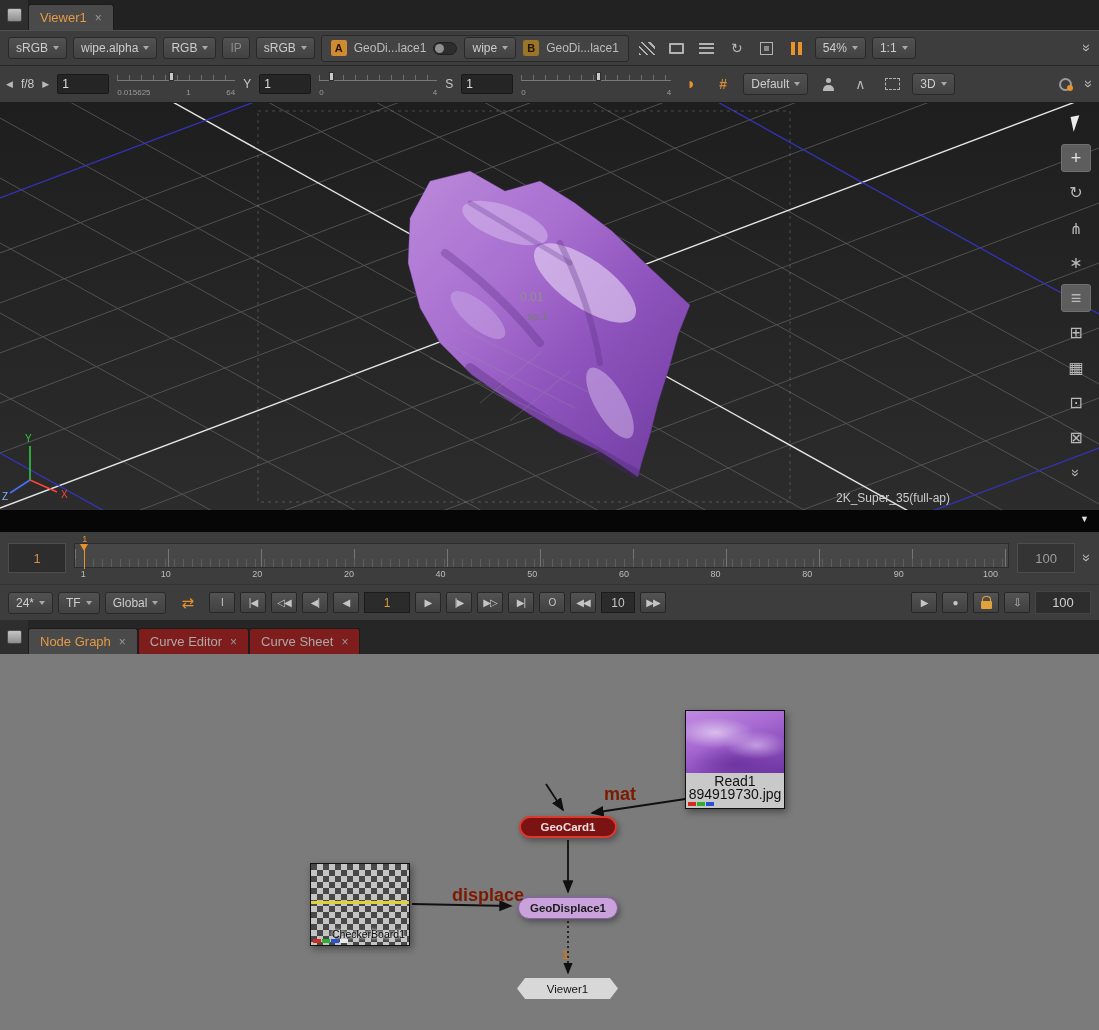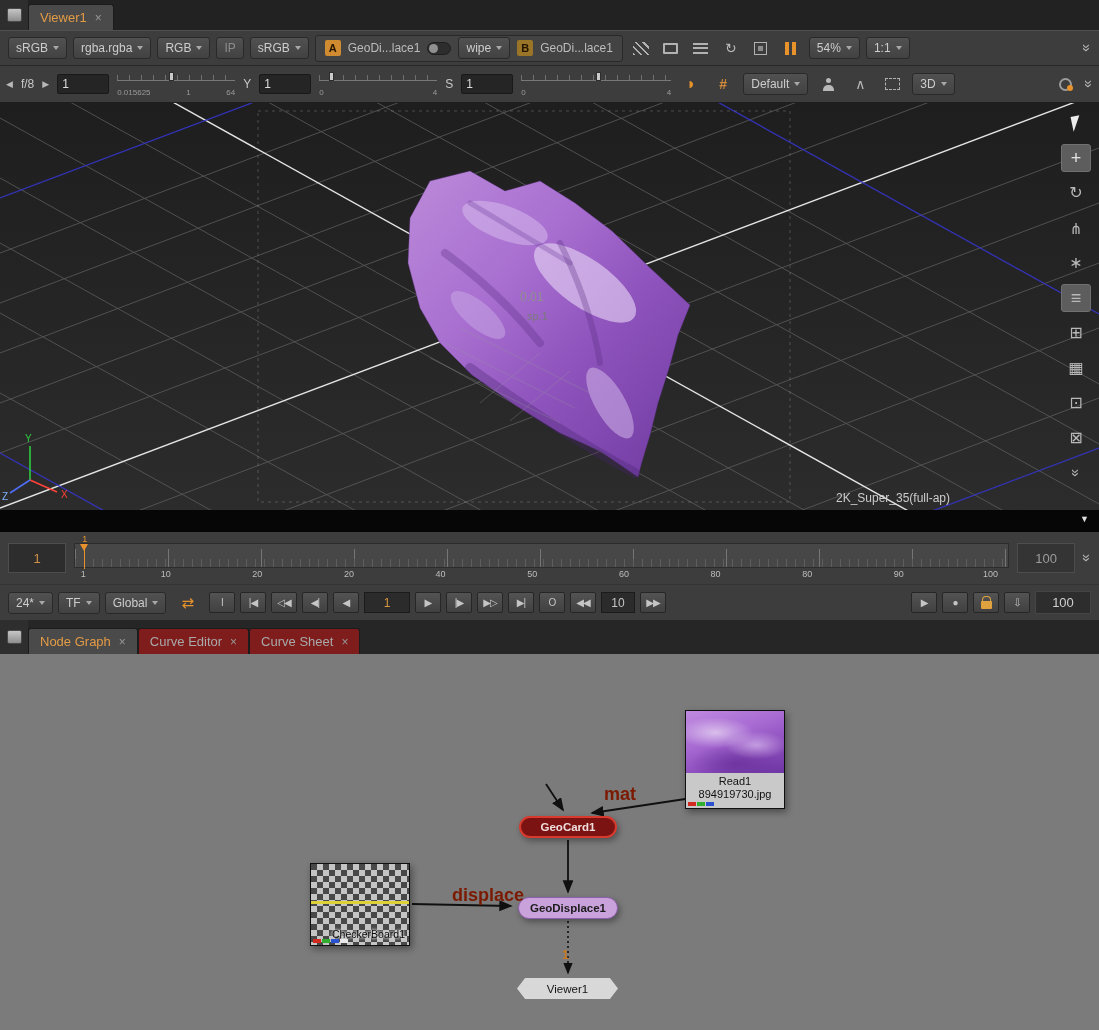--- a/index.html
+++ b/index.html
@@ -94,21 +94,21 @@
   
   .ng { flex: 1; position: relative; background: #7b7b7b; overflow: hidden; }
   .ng svg.wires { position: absolute; inset: 0; pointer-events: none; }
   .node-read { position: absolute; width: 100px; border: 1px solid #0f0f0f; background: #c9c9c9; box-shadow: 2px 3px 7px rgba(0,0,0,.4); }
   .read-thumb { height: 62px;
     background:
       radial-gradient(55px 22px at 30% 35%, rgba(255,255,255,.55), transparent 70%),
       radial-gradient(45px 20px at 72% 55%, rgba(243,225,255,.5), transparent 70%),
       radial-gradient(60px 26px at 50% 85%, rgba(90,35,140,.55), transparent 75%),
       linear-gradient(160deg, #c08ae0 0%, #a76ad2 40%, #8a4cbb 70%, #6d36a2 100%); }
-  .read-label { text-align: center; color: #111; font-size: 11px; line-height: 13px; padding: 2px 0 7px; }
+  .read-label { text-align: center; color: #111; font-size: 14px; line-height: 13px; padding: 2px 0 7px; }
   .chips { position: absolute; left: 2px; bottom: 2px; display: flex; gap: 1px; }
   .chip { width: 8px; height: 4px; }
   .node-checker { position: absolute; width: 100px; height: 83px; border: 1px solid #0f0f0f; box-shadow: 2px 3px 7px rgba(0,0,0,.4); background: repeating-conic-gradient(#c4c4c4 0% 25%, #484848 0% 50%); background-size: 12px 12px; }
   .checker-line { position: absolute; left: 0; right: 0; top: 37px; height: 3px; background: #ded23a; }
   .checker-name { position: absolute; left: 0; right: 0; bottom: 5px; text-align: center; font-size: 10.5px; color: #090909; text-shadow: 0 0 3px #d6d6d6, 0 0 3px #d6d6d6, 0 0 3px #d6d6d6; padding-left: 17px; }
   .pill { position: absolute; height: 22px; display: flex; align-items: center; justify-content: center; font-size: 11.5px; font-weight: bold; border-radius: 11px; box-shadow: 2px 3px 6px rgba(0,0,0,.35); }
   .geocard { width: 98px; background: #7c1313; border: 2px solid #d83a2e; color: #f0dede; }
   .geodisplace { width: 100px; background: #c9a2dc; border: 1.5px solid #8e5fae; color: #1b1b1b; }
   .viewer-node { position: absolute; width: 101px; height: 21px; background: #d8d8d8; color: #141414; clip-path: polygon(8% 0, 92% 0, 100% 50%, 92% 100%, 8% 100%, 0 50%); display: flex; align-items: center; justify-content: center; font-size: 11.5px; }
   .conn-label { position: absolute; font-size: 18px; font-weight: bold; color: #7b1a00; }
@@ -127,21 +127,21 @@
       <span>Viewer1</span>
       <span class="close">×</span>
     </div>
   </div>
 
   <div class="tb1">
     <div class="btn dd">
         <span>sRGB</span>
       </div>
     <div class="btn dd">
-        <span>rgba.rgba</span>
+        <span>wipe.alpha</span>
       </div>
     <div class="btn dd">
         <span>RGB</span>
       </div>
     <div class="btn dim">
         <span>IP</span>
       </div>
     <div class="btn dd">
         <span>sRGB</span>
       </div>

